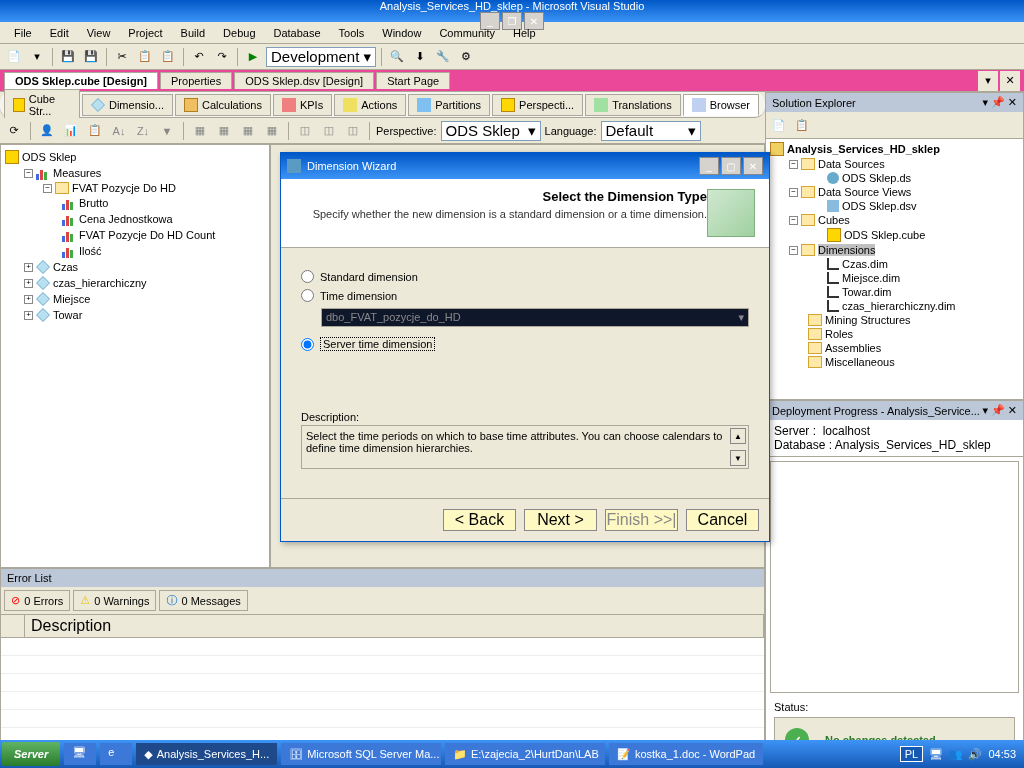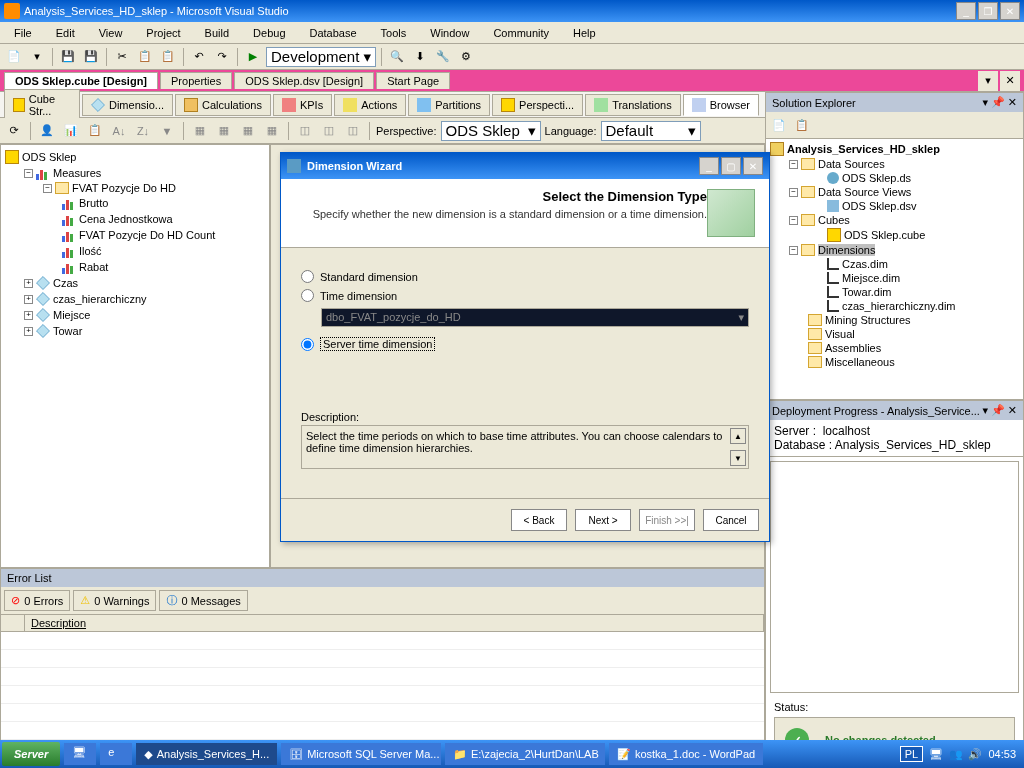--- a/index.html
+++ b/index.html
@@ -1,31 +1,31 @@
 <!DOCTYPE html>
 <html><head>
 <meta charset="utf-8">
 <style>
 * { box-sizing: border-box; margin: 0; padding: 0; }
 body { font-family: Tahoma, sans-serif; font-size: 11px; background: #ece9d8; width: 1024px; height: 768px; overflow: hidden; position: relative; }
-.titlebar { background: linear-gradient(to bottom, #0058c8, #3d94f6); height: 22px; display: flex; align-items: center; padding: 0 4px; color: white; }
+.titlebar { background: linear-gradient(to bottom, #0058c8, #3d94f6); height: 22px; display: flex; align-items: center; padding: 0 4px; color: white; flex-direction: column; }
 .titlebar .icon { width: 16px; height: 16px; background: #ff8c00; margin-right: 4px; border-radius: 2px; }
 .titlebar .title { flex: 1; }
 .winbtns { display: flex; gap: 2px; }
 .winbtn { width: 20px; height: 18px; background: #d6d3ce; border: 1px solid #888; display: flex; align-items: center; justify-content: center; font-size: 10px; }
-.menubar { background: #ece9d8; height: 22px; display: flex; align-items: center; padding: 0 6px; gap: 8px; border-bottom: 1px solid #aca899; }
+.menubar { background: #ece9d8; height: 22px; display: flex; align-items: center; padding: 0 6px; gap: 2px; border-bottom: 1px solid #aca899; }
 .menubar span { padding: 2px 8px; cursor: default; }
 .toolbar { background: #ece9d8; height: 26px; display: flex; align-items: center; padding: 0 4px; gap: 3px; border-bottom: 1px solid #aca899; }
 .tb-btn { width: 20px; height: 20px; background: #ece9d8; border: 1px solid transparent; display: flex; align-items: center; justify-content: center; }
 .tb-sep { width: 1px; height: 18px; background: #aca899; margin: 0 2px; }
 .dropdown { background: white; border: 1px solid #7f9db9; height: 20px; padding: 0 4px; display: flex; align-items: center; font-size: 15px; }
 .doctabs { background: #ec4899; height: 22px; display: flex; align-items: center; padding: 0 4px; border-bottom: 1px solid #aca899; }
 .doctab { background: #ece9d8; border: 1px solid #aca899; border-bottom: none; padding: 2px 10px; margin-right: 2px; font-size: 11px; }
 .doctab.active { background: white; font-weight: bold; }
-.subtabs { background: #f5f4f0; height: 26px; display: flex; align-items: center; padding: 0 4px; border-bottom: 1px solid #aca899; }
+.subtabs { background: #f5f4f0; height: 26px; display: flex; align-items: center; padding: 0 4px; border-bottom: 1px solid #aca899; border-radius: 10px; }
 .subtab { display: flex; align-items: center; gap: 4px; padding: 3px 8px; border: 1px solid #aca899; margin-right: 2px; background: #ece9d8; font-size: 11px; }
 .subtab.active { background: white; border-bottom: 1px solid white; }
 .subtab .ico { width: 14px; height: 14px; }
 .perspbar { background: #ece9d8; height: 26px; display: flex; align-items: center; padding: 0 4px; gap: 4px; border-bottom: 1px solid #aca899; }
 .main { display: flex; height: 676px; }
 .leftpane { width: 765px; display: flex; flex-direction: column; }
 .cubedesign { display: flex; flex: 1; }
 .cube-tree { width: 270px; background: white; border: 1px solid #aca899; overflow: auto; padding: 4px; }
 .tree-node { display: flex; align-items: center; gap: 3px; padding: 1px 0; }
 .tree-indent { width: 16px; display: inline-block; }
@@ -34,21 +34,21 @@
 .folder-ico { width: 14px; height: 12px; background: #ffe9a8; border: 1px solid #d4a531; }
 .bar-ico { width: 14px; height: 14px; display: flex; align-items: flex-end; gap: 1px; }
 .bar-ico i { width: 3px; background: #4169e1; }
 .dim-ico { width: 14px; height: 14px; background: #b8e0f0; border: 1px solid #5a9bc4; transform: rotate(45deg) scale(0.7); }
 .errorlist { height: 200px; border: 1px solid #aca899; background: white; display: flex; flex-direction: column; }
 .errorlist-hdr { background: #bcc7d8; padding: 3px 6px; font-size: 11px; }
 .errorlist-btns { display: flex; padding: 3px; gap: 3px; background: #ece9d8; border-bottom: 1px solid #aca899; }
 .err-btn { border: 1px solid #aca899; padding: 2px 6px; display: flex; align-items: center; gap: 4px; font-size: 11px; background: #ece9d8; }
 .err-table { flex: 1; background: white; }
 .err-table-hdr { display: flex; background: #ece9d8; border-bottom: 1px solid #aca899; }
-.err-col { padding: 2px 6px; border-right: 1px solid #aca899; font-size: 11px; text-decoration: underline; }
+.err-col { padding: 2px 6px; border-right: 1px solid #aca899; font-size: 16px; }
 .rightpane { width: 259px; display: flex; flex-direction: column; }
 .panel { border: 1px solid #aca899; background: white; display: flex; flex-direction: column; }
 .panel-hdr { background: #bcc7d8; padding: 3px 6px; font-size: 11px; display: flex; align-items: center; justify-content: space-between; }
 .panel-toolbar { background: #ece9d8; padding: 3px; display: flex; gap: 3px; border-bottom: 1px solid #aca899; }
 .panel-body { flex: 1; overflow: auto; padding: 2px; background: white; }
 .sol-tree .tree-node { padding: 1px 2px; }
 .sol-tree .bold { font-weight: bold; }
 .sol-tree .sel { background: #c0c0c0; }
 .deploy { height: 368px; }
 .deploy-info { padding: 4px 8px; font-size: 12px; border-bottom: 1px solid #aca899; }
@@ -56,35 +56,35 @@
 .status-area { padding: 4px 8px; font-size: 11px; }
 .check-ico { width: 24px; height: 24px; border-radius: 50%; background: #4caf50; color: white; display: flex; align-items: center; justify-content: center; font-weight: bold; }
 .taskbar { position: absolute; bottom: 0; left: 0; right: 0; height: 28px; background: linear-gradient(to bottom, #3d94f6, #1659b5); display: flex; align-items: center; }
 .start-btn { background: linear-gradient(to bottom, #5fb363, #297c2c); color: white; padding: 3px 12px; font-weight: bold; font-style: italic; height: 24px; display: flex; align-items: center; margin: 2px; border-radius: 2px; }
 .task-item { background: #3b78d8; color: white; padding: 3px 8px; margin: 2px; font-size: 11px; height: 22px; display: flex; align-items: center; gap: 4px; max-width: 160px; overflow: hidden; white-space: nowrap; }
 .task-item.active { background: #1e4a8c; }
 .systray { margin-left: auto; display: flex; align-items: center; gap: 6px; padding: 0 8px; color: white; font-size: 11px; }
 
 .dialog { position: absolute; left: 280px; top: 152px; width: 490px; background: #ece9d8; border: 1px solid #0058c8; box-shadow: 2px 2px 6px rgba(0,0,0,0.3); }
 .dlg-title { background: linear-gradient(to bottom, #0058c8, #3d94f6); color: white; padding: 4px 6px; display: flex; align-items: center; font-size: 11px; }
-.dlg-title .t { flex: 1; font-weight: bold; }
+.dlg-title .t { flex: 1; font-weight: normal; }
 .dlg-hdr { background: white; padding: 10px 14px; border-bottom: 1px solid #aca899; display: flex; }
 .dlg-hdr-txt { flex: 1; text-align: right; }
 .dlg-hdr h3 { font-size: 13px; margin-bottom: 4px; }
 .dlg-hdr p { font-size: 11px; color: #333; padding-left: 12px; }
 .dlg-cube { width: 48px; height: 48px; background: linear-gradient(135deg, #d0e8d0, #a0d0a0); border: 1px solid #80b080; }
 .dlg-body { padding: 16px 20px; min-height: 250px; }
 .radio-row { display: flex; align-items: center; gap: 6px; margin: 6px 0; font-size: 11px; }
 .radio-row input { margin: 0; }
 .radio-row.sel span { border: 1px dotted #000; padding: 0 2px; }
 .combo { width: 100%; background: #0f172a; border: 1px solid #aca899; padding: 2px 4px; color: #888; margin: 4px 0 10px 20px; width: calc(100% - 20px); display: flex; justify-content: space-between; }
 .desc-area { margin-top: 60px; }
 .desc-box { background: #ece9d8; border: 1px solid #aca899; padding: 4px; height: 44px; font-size: 11px; position: relative; }
 .dlg-btns { padding: 10px; display: flex; justify-content: flex-end; gap: 8px; border-top: 1px solid #aca899; background: #ece9d8; }
-.dlg-btn { width: 56px; height: 22px; border: 1px solid #888; background: #ffffff; font-size: 10px; }
+.dlg-btn { width: 73px; height: 22px; border: 1px solid #888; background: #fef9c3; font-size: 16px; }
 .dlg-btn:disabled { color: #888; }
 .ql-ico { width: 16px; height: 16px; }
 .scroll-btn { width: 16px; height: 16px; background: #ece9d8; border: 1px solid #888; position: absolute; right: 2px; display:flex; align-items:center; justify-content:center; font-size:8px;}
 </style>
 </head>
 <body>
 
 <div class="titlebar">
   <div class="icon"></div>
   <div class="title">Analysis_Services_HD_sklep - Microsoft Visual Studio</div>
@@ -281,31 +281,20 @@
             <span class="tree-indent"></span>
             <span class="bar-ico">
               <i style="height:6px"></i>
               <i style="height:10px;background:#d44"></i>
               <i style="height:8px;background:#4a4"></i>
             </span>
             <span>Ilość</span>
           </div>
         <div class="tree-node">
             <span class="tree-indent"></span>
-            <span class="tree-indent"></span>
-            <span class="tree-indent"></span>
-            <span class="bar-ico">
-              <i style="height:6px"></i>
-              <i style="height:10px;background:#d44"></i>
-              <i style="height:8px;background:#4a4"></i>
-            </span>
-            <span>Rabat</span>
-          </div>
-        <div class="tree-node">
-            <span class="tree-indent"></span>
             <span class="expander">+</span>
             <span class="dim-ico"></span>
             <span>Czas</span>
           </div>
         <div class="tree-node">
             <span class="tree-indent"></span>
             <span class="expander">+</span>
             <span class="dim-ico"></span>
             <span>czas_hierarchiczny</span>
           </div>
@@ -450,21 +439,21 @@
         <div class="tree-node">
             <span class="tree-indent"></span>
             <span class="tree-indent"></span>
             <span class="folder-ico"></span>
             <span>Mining Structures</span>
           </div>
         <div class="tree-node">
             <span class="tree-indent"></span>
             <span class="tree-indent"></span>
             <span class="folder-ico"></span>
-            <span>Visual</span>
+            <span>Roles</span>
           </div>
         <div class="tree-node">
             <span class="tree-indent"></span>
             <span class="tree-indent"></span>
             <span class="folder-ico"></span>
             <span>Assemblies</span>
           </div>
         <div class="tree-node">
             <span class="tree-indent"></span>
             <span class="tree-indent"></span>

